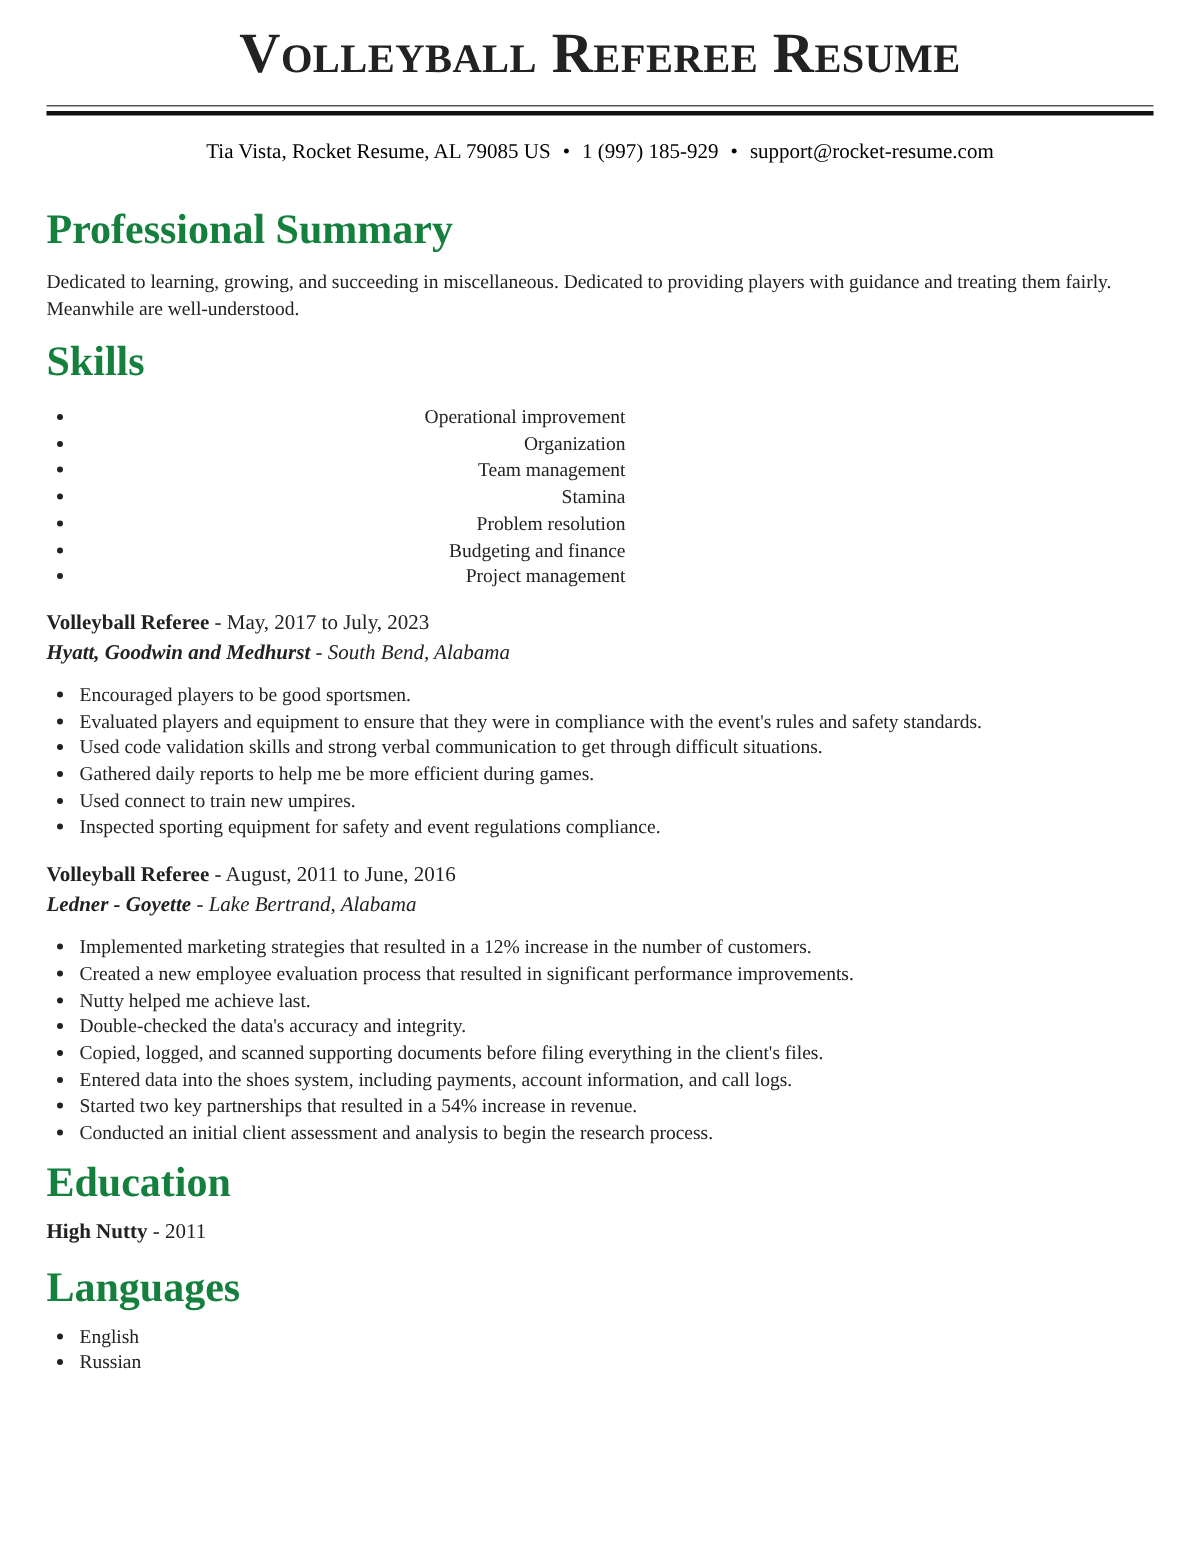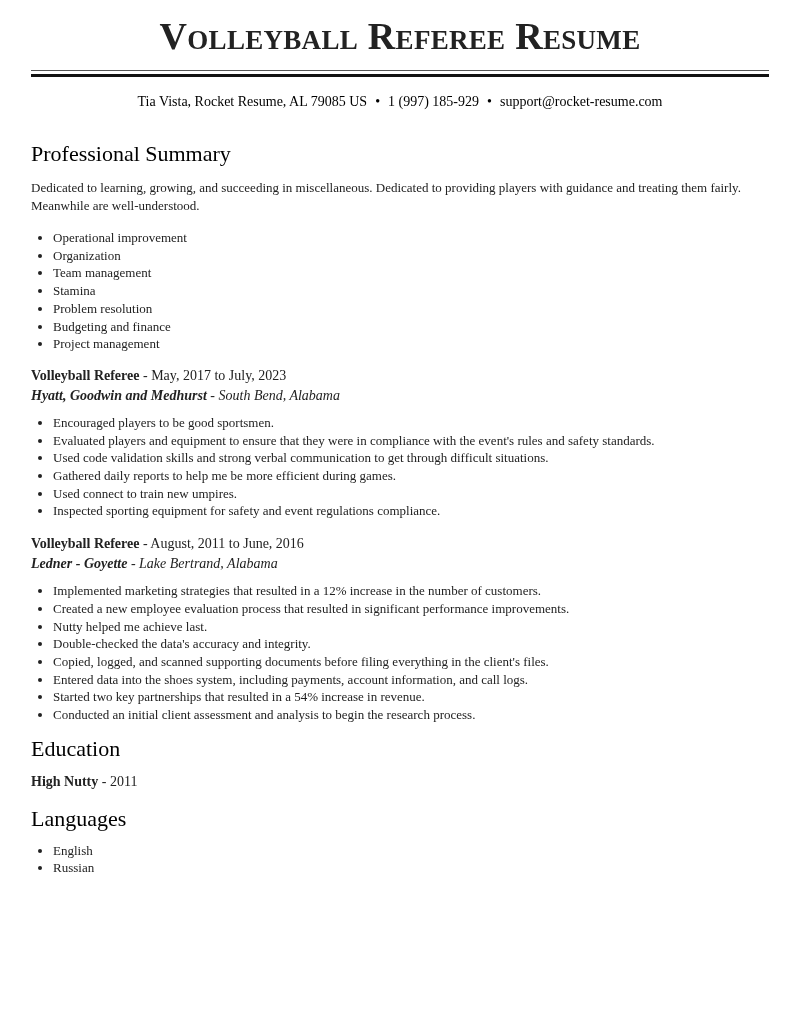--- a/index.html
+++ b/index.html
@@ -15,26 +15,26 @@
     letter-spacing: 0.3px; line-height: 42px; color: #222;
   }
   .rule { margin-top: 13px; }
   .rule .r1 { height: 1px; background: #555; }
   .rule .r2 { height: 3px; background: #111; margin-top: 3px; }
   .contact {
     text-align: center; font-size: 14px; margin-top: 16px; line-height: 18px; color: #000000;
   }
   .contact .sep { margin: 0 8px; }
   h2 {
-    font-weight: normal; font-size: 22px; margin: 0; line-height: 26px; color: #000000;
+    font-weight: bold; font-size: 28px; margin: 0; line-height: 26px; color: #15803d;
   }
   .sec-summary { margin-top: 30px; }
   .summary { font-size: 13px; line-height: 18px; margin-top: 12px; }
   .sec-skills { margin-top: 14px; }
-  .skills { display: flex; margin-top: 4px; }
+  .skills { display: flex; margin-top: 14px; text-align: right; }
   .skills ul { width: 364px; }
   ul { margin: 0; padding-left: 22px; list-style: disc; }
   li { font-size: 13px; line-height: 17.7px; }
   .sec-work { margin-top: 13px; }
   .job-title { font-size: 14px; margin-top: 12px; line-height: 20px; }
   .job-company { font-size: 14px; font-style: italic; line-height: 20px; }
   .job-list { margin-top: 8px; }
   .job2 { margin-top: 14px; }
   .sec-edu { margin-top: 12px; }
   .edu-degree { font-size: 14px; margin-top: 10px; line-height: 20px; }
@@ -55,20 +55,21 @@
   <div class="contact">
     <span>Tia Vista, Rocket Resume, AL 79085 US</span><span class="sep">•</span><span>1 (997) 185-929</span><span class="sep">•</span><span>support@rocket-resume.com</span>
   </div>
 
   <section class="sec-summary">
     <h2>Professional Summary</h2>
     <p class="summary" style="margin-bottom:0">Dedicated to learning, growing, and succeeding in miscellaneous. Dedicated to providing players with guidance and treating them fairly. Meanwhile are well-understood.</p>
   </section>
 
   <section class="sec-skills">
+    <h2>Skills</h2>
     <div class="skills">
       <ul>
         <li>Operational improvement</li>
         <li>Organization</li>
         <li>Team management</li>
         <li>Stamina</li>
         <li>Problem resolution</li>
         <li>Budgeting and finance</li>
         <li>Project management</li>
       </ul>

